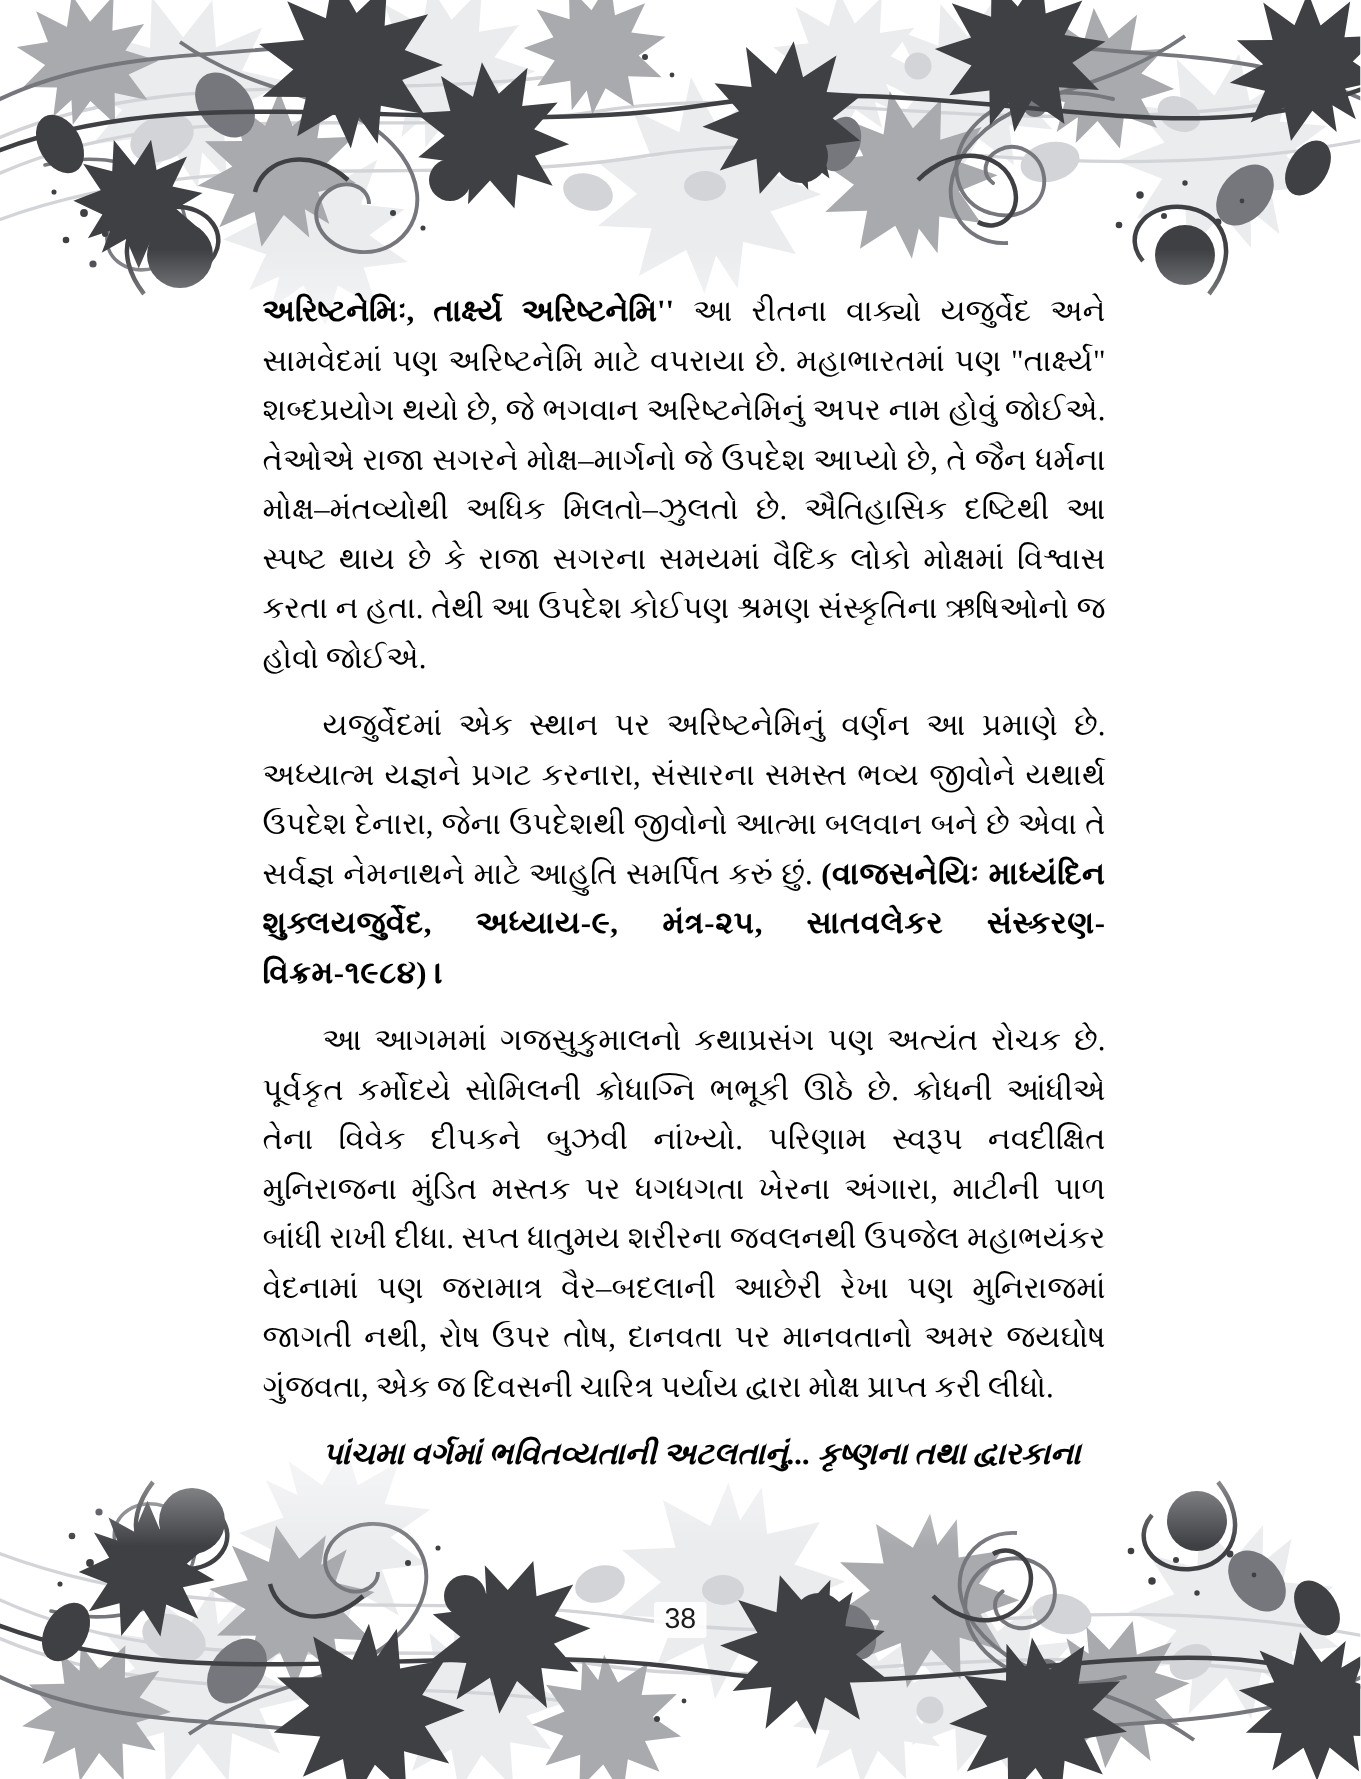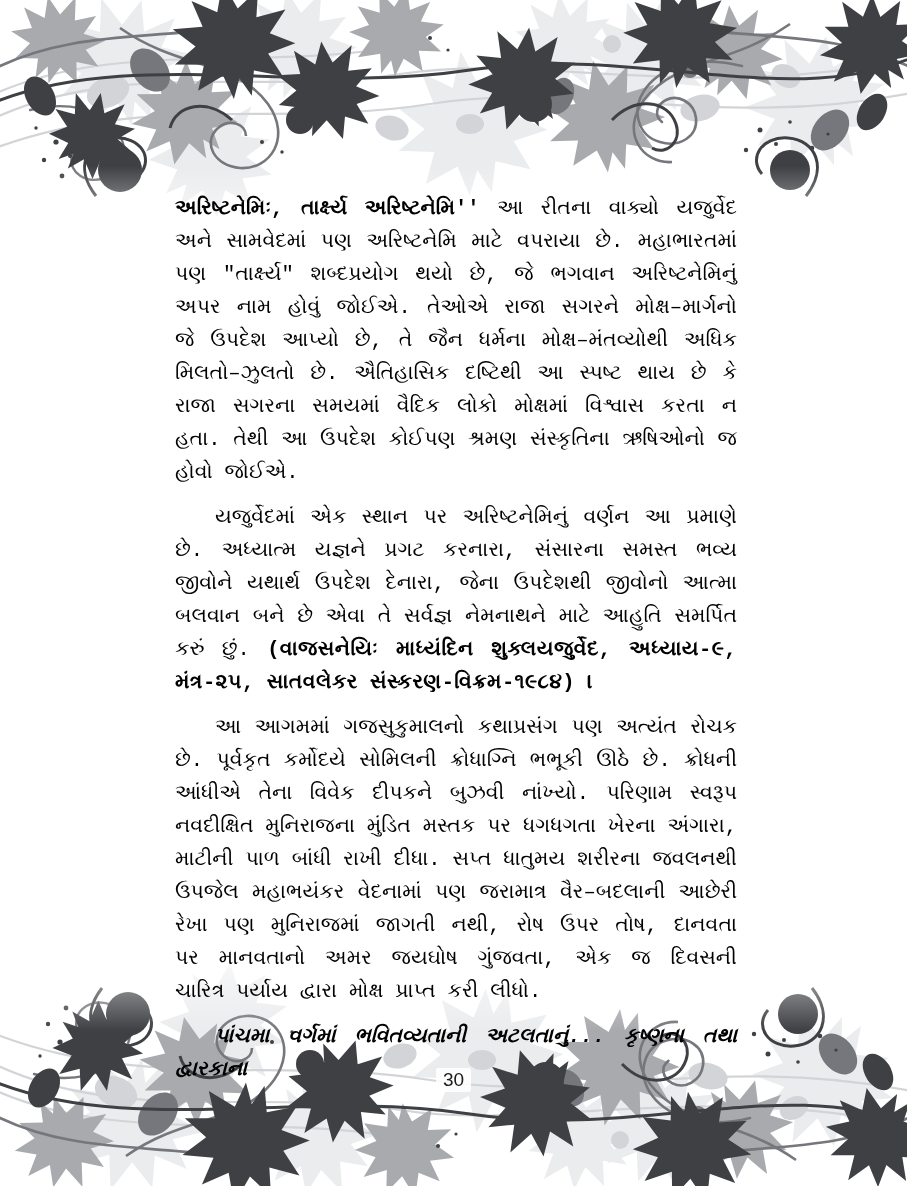--- a/index.html
+++ b/index.html
@@ -50,21 +50,21 @@
     width: 562px;
   }
 
   .para {
     margin: 0 0 12px 0;
     font-size: 20.5px;
     line-height: 33px;
     color: #000000;
     text-align: justify;
     text-indent: 40px;
-    font-family: Liberation Mono, monospace;
+    font-family: Liberation Serif, serif;
     word-spacing: -0.5px;
   }
   .para:last-child { margin-bottom: 12px; }
 
   .para-first { text-indent: 0; }
 
   .lead-bold {
     font-weight: bold;
   }
   .cite-bold {
@@ -350,16 +350,16 @@
     <p class="para"><span>યજુર્વેદમાં એક સ્થાન પર અરિષ્ટનેમિનું વર્ણન આ પ્રમાણે છે. અધ્યાત્મ યજ્ઞને પ્રગટ કરનારા, સંસારના સમસ્ત ભવ્ય જીવોને યથાર્થ ઉપદેશ દેનારા, જેના ઉપદેશથી જીવોનો આત્મા બલવાન બને છે એવા તે સર્વજ્ઞ નેમનાથને માટે આહુતિ સમર્પિત કરું છું. </span><span class="cite-bold">(વાજસનેયિઃ માધ્યંદિન શુક્લયજુર્વેદ, અધ્યાય-૯, મંત્ર-૨૫, સાતવલેકર સંસ્કરણ-વિક્રમ-૧૯૮૪) ।</span></p>
 
     <p class="para"><span>આ આગમમાં ગજસુકુમાલનો કથાપ્રસંગ પણ અત્યંત રોચક છે. પૂર્વકૃત કર્મોદયે સોમિલની ક્રોધાગ્નિ ભભૂકી ઊઠે છે. ક્રોધની આંધીએ તેના વિવેક દીપકને બુઝવી નાંખ્યો. પરિણામ સ્વરૂપ નવદીક્ષિત મુનિરાજના મુંડિત મસ્તક પર ધગધગતા ખેરના અંગારા, માટીની પાળ બાંધી રાખી દીધા. સપ્ત ધાતુમય શરીરના જવલનથી ઉપજેલ મહાભયંકર વેદનામાં પણ જરામાત્ર વૈર–બદલાની આછેરી રેખા પણ મુનિરાજમાં જાગતી નથી, રોષ ઉપર તોષ, દાનવતા પર માનવતાનો અમર જયઘોષ ગુંજવતા, એક જ દિવસની ચારિત્ર પર્યાય દ્વારા મોક્ષ પ્રાપ્ત કરી લીધો.</span></p>
 
 
     <p class="para para-italic"><span>પાંચમા વર્ગમાં ભવિતવ્યતાની અટલતાનું... કૃષ્ણના તથા દ્વારકાના</span></p>
 
   </div>
 
   <div class="folio">
-    <span class="folio-chip">30</span>
+    <span class="folio-chip">38</span>
   </div>
 
 </div>
 
 </body></html>

